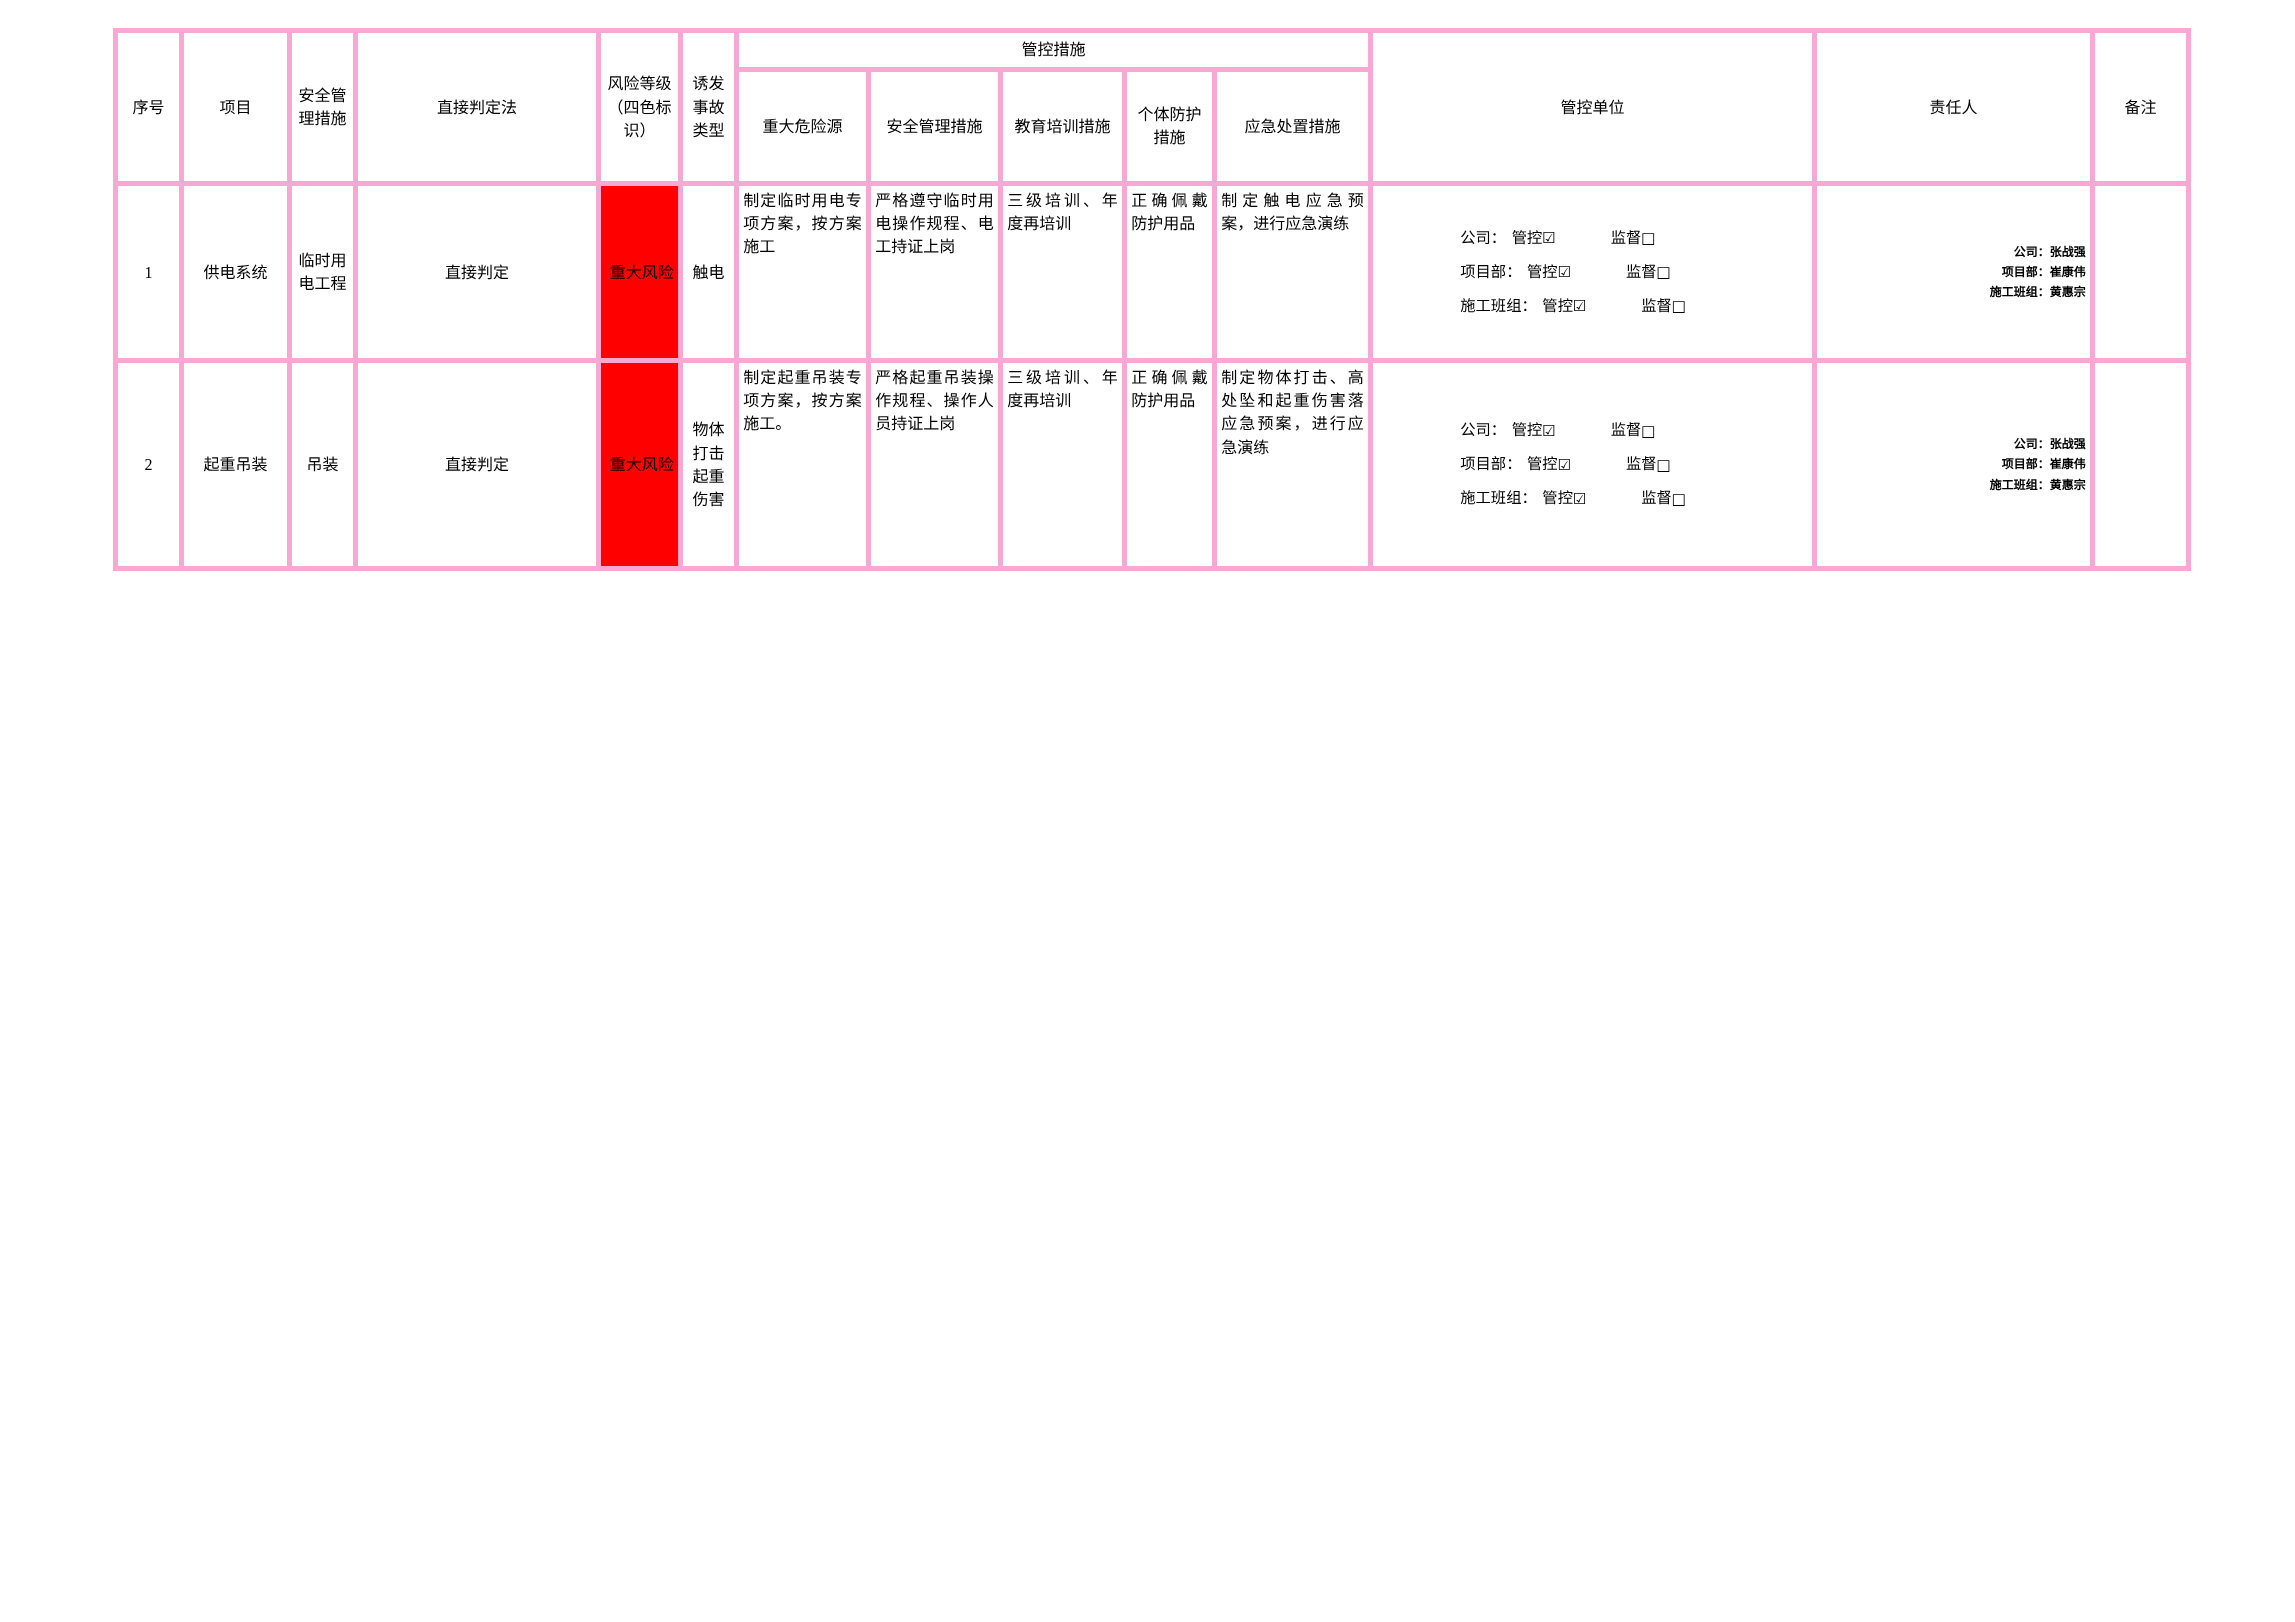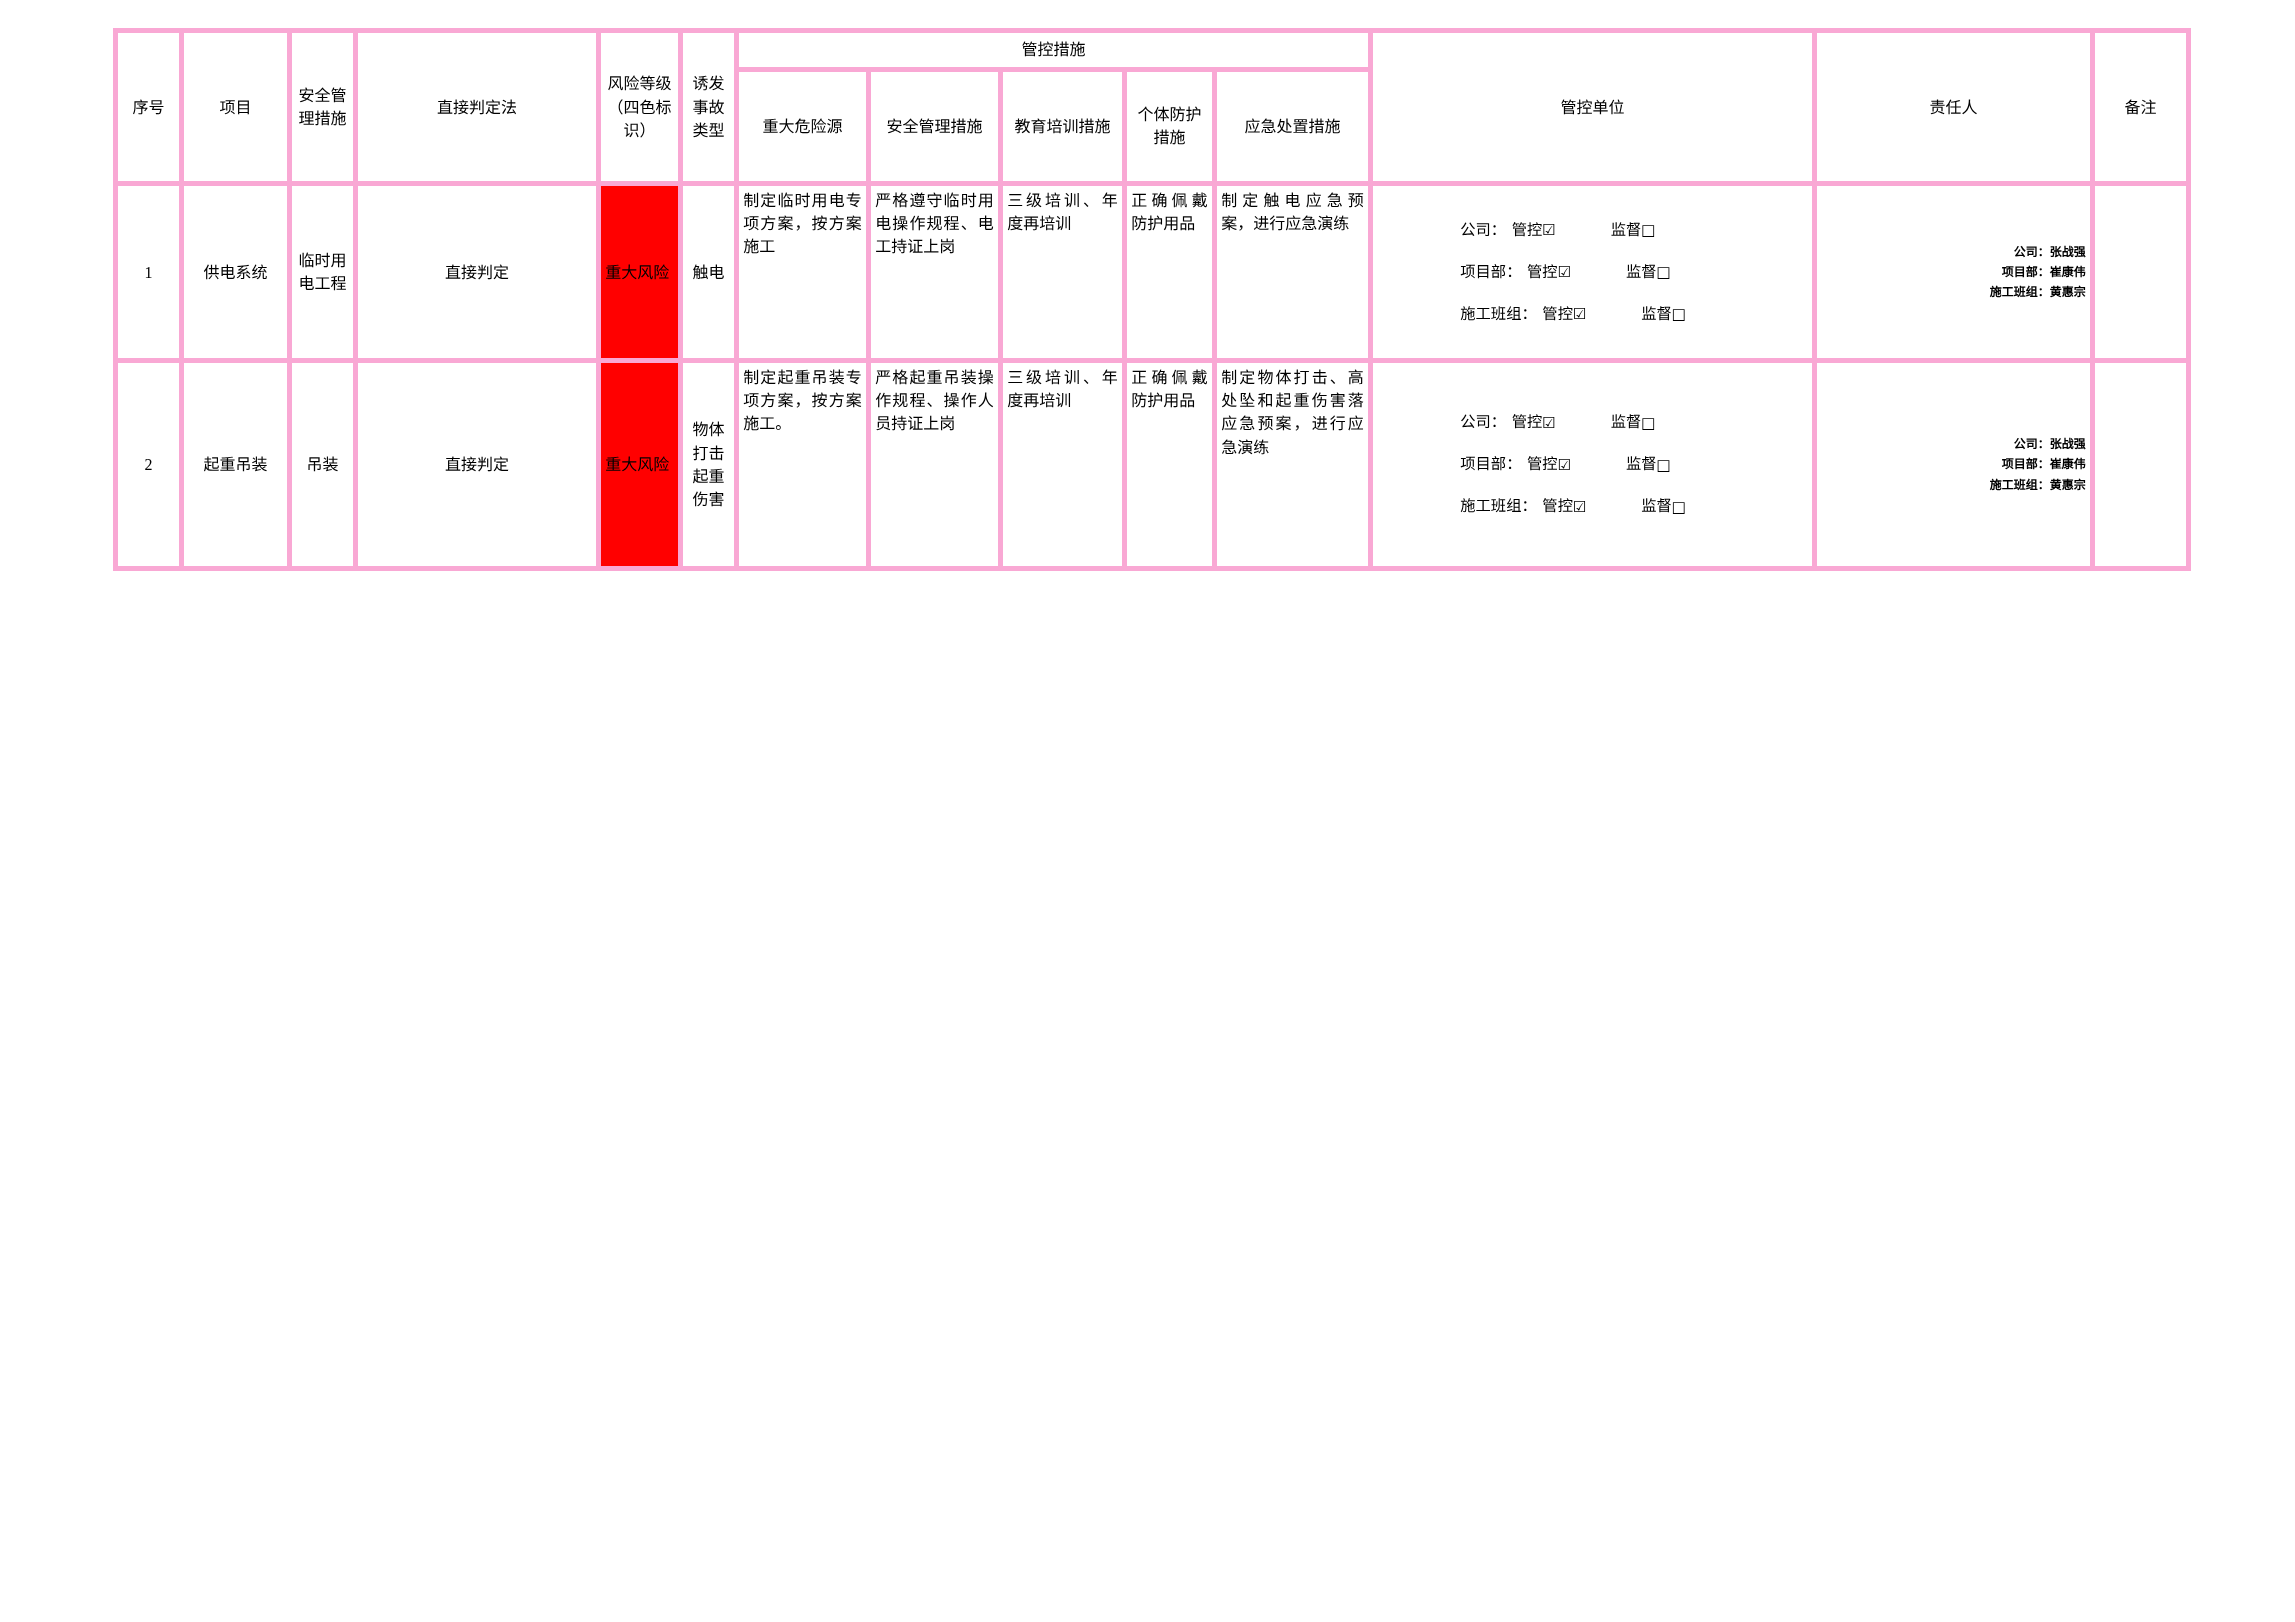--- a/index.html
+++ b/index.html
@@ -63,21 +63,21 @@
 
   
   .vtext {
     text-align: center;
     line-height: 1.35;
   }
 
   .cell-red {
     background: #ff0000;
     color: #000000;
-    text-align: left;
+    text-align: right;
     font-size: 16px;
     line-height: 1.4;
   }
   .cell-small {
     font-size: 14.6px;
     line-height: 1.45;
     text-align: justify;
     text-align-last: left;
     vertical-align: top;
     padding-top: 5.6px;
@@ -86,21 +86,21 @@
     vertical-align: top;
   }
   .unit-block {
     font-size: 15.3px;
     line-height: 1.5;
     padding: 7px 0 7px 0;
   }
   .unit-row {
     display: flex;
     align-items: center;
-    margin: 19px 0;
+    margin: 11px 0;
     padding-left: 83px;
   }
   .unit-label {
     min-width: 0;
     white-space: nowrap;
   }
   .unit-ctrl {
     white-space: nowrap;
     margin-left: 5.6px;
   }

